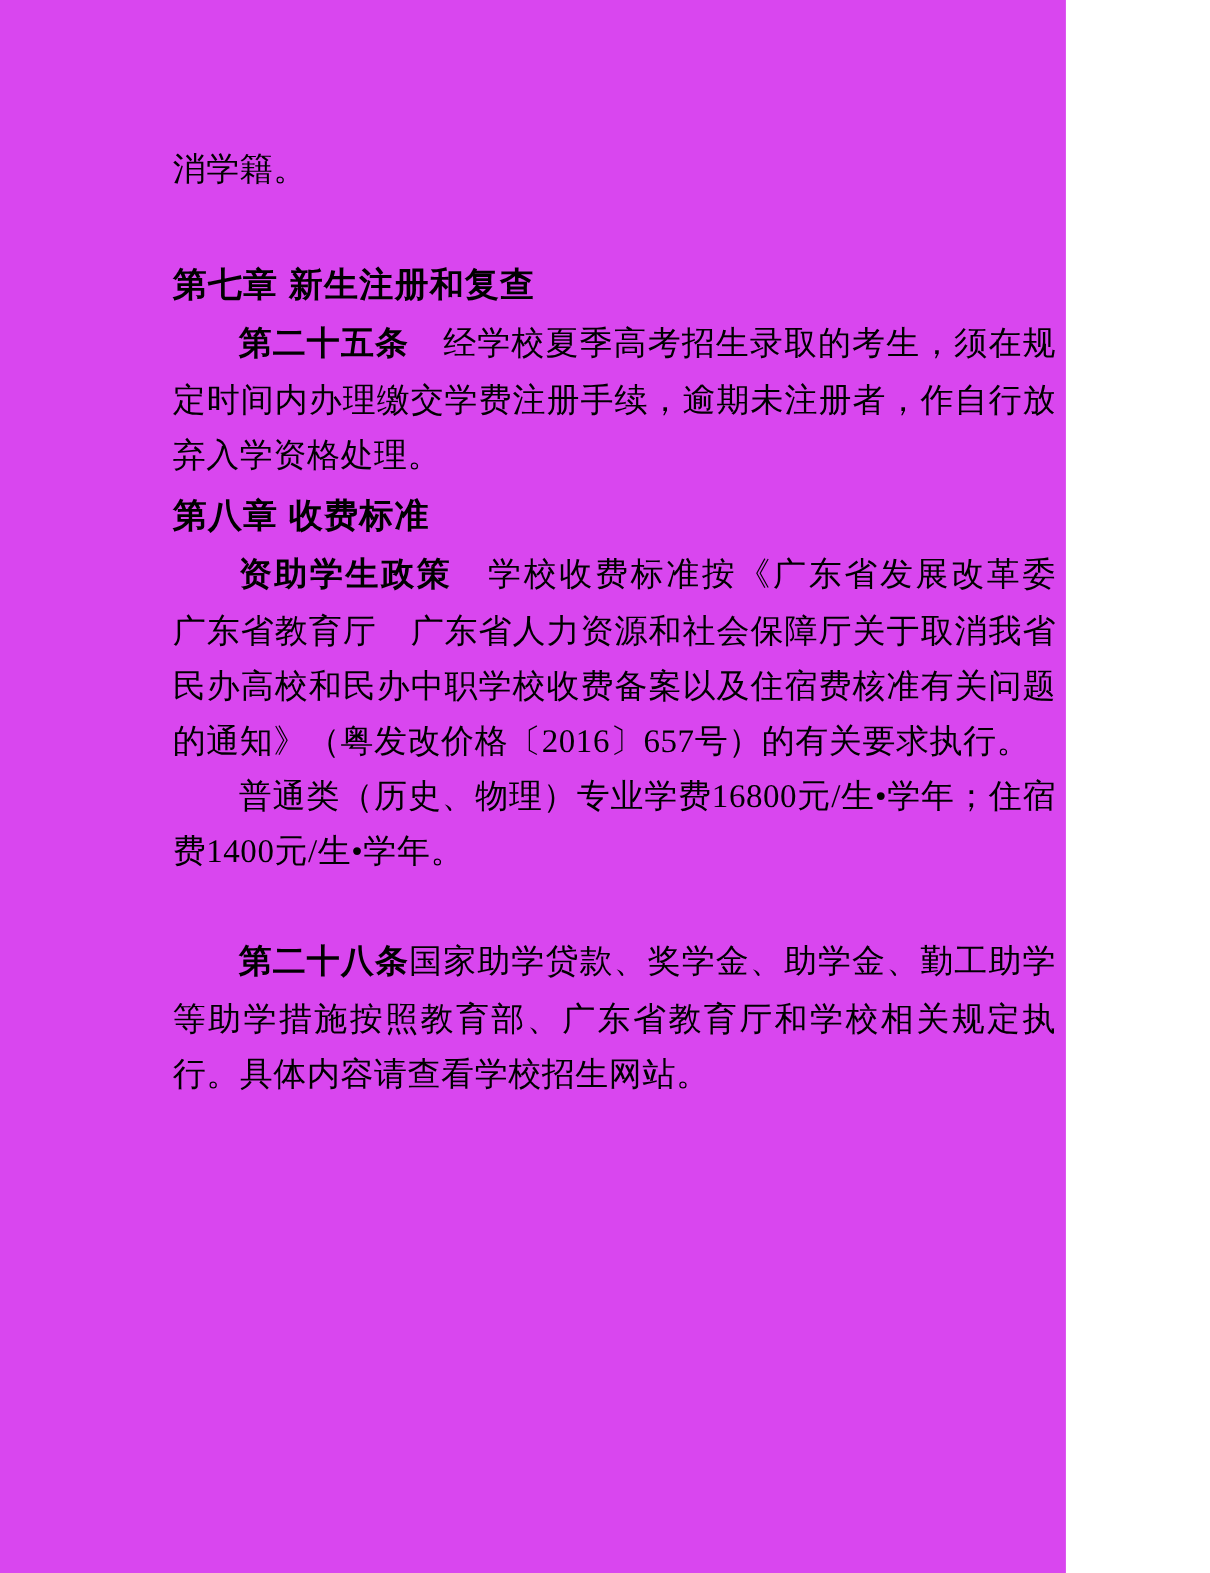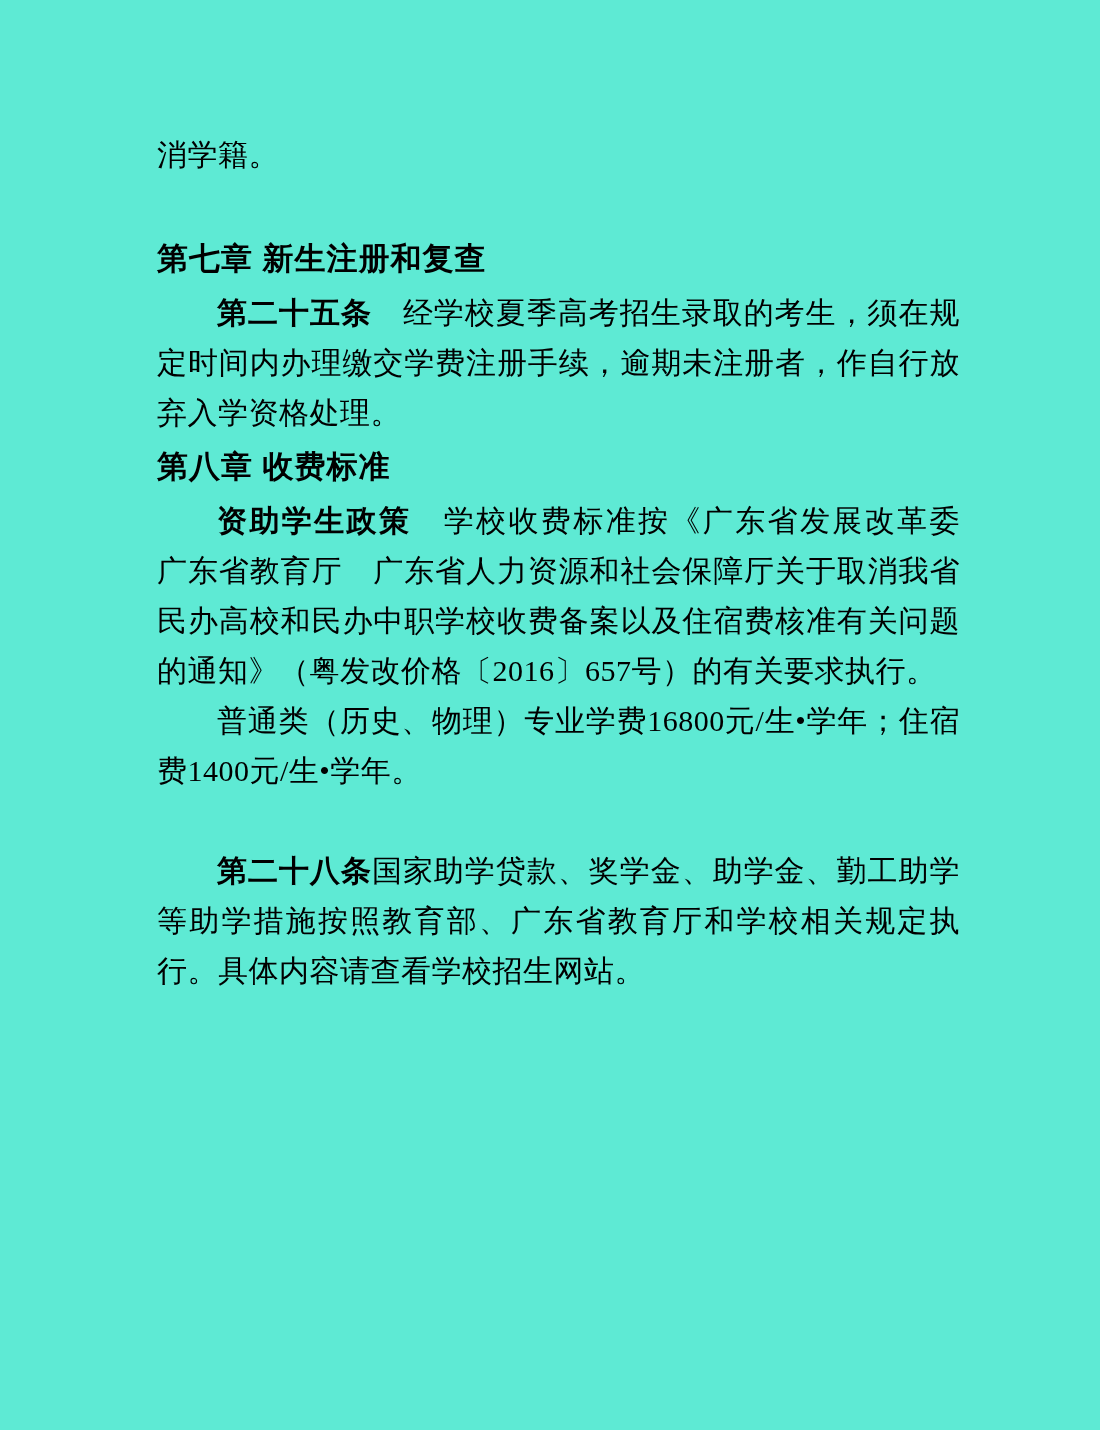--- a/index.html
+++ b/index.html
@@ -1,40 +1,40 @@
 <!DOCTYPE html>
 <html><head>
 <meta charset="utf-8">
 <style>
   html, body { margin: 0; padding: 0; background: #ffffff; }
   .page {
     position: relative;
-    width: 1100px;
+    width: 969px;
     height: 1430px;
-    background: #5eead4;
+    background: #d946ef;
     color: #000000;
     font-family: "Liberation Serif", "DejaVu Serif", serif;
     overflow: hidden;
   }
   .content {
     position: absolute;
     top: 130px;
     left: 157px;
     width: 803px;
   }
   .para {
     margin: 0;
     font-size: 30px;
     line-height: 50px;
     text-align: justify;
     text-justify: inter-character;
     letter-spacing: 0.5px;
   }
   .indent { text-indent: 2em; }
-  .num { font-weight: bold; }
+  .num { font-weight: bold; font-family: Liberation Mono, monospace; }
   .chapter {
     margin: 0;
     font-family: "Liberation Sans", "DejaVu Sans", sans-serif;
     font-weight: bold;
     font-size: 31px;
     line-height: 58px;
     text-align: left;
     letter-spacing: 1px;
   }
   .blank { height: 50px; }

